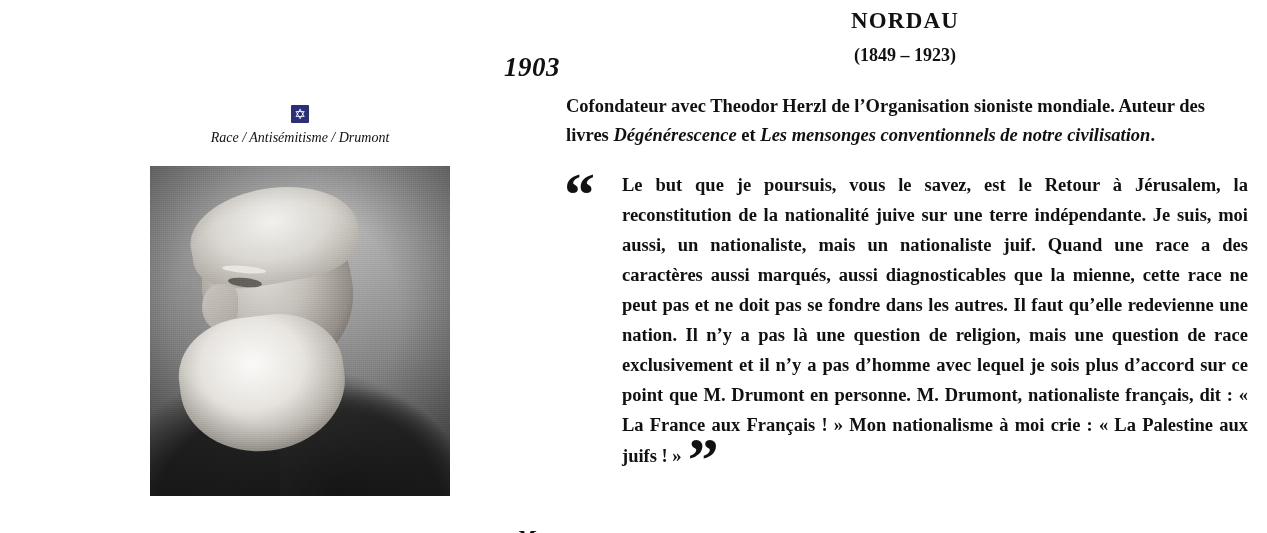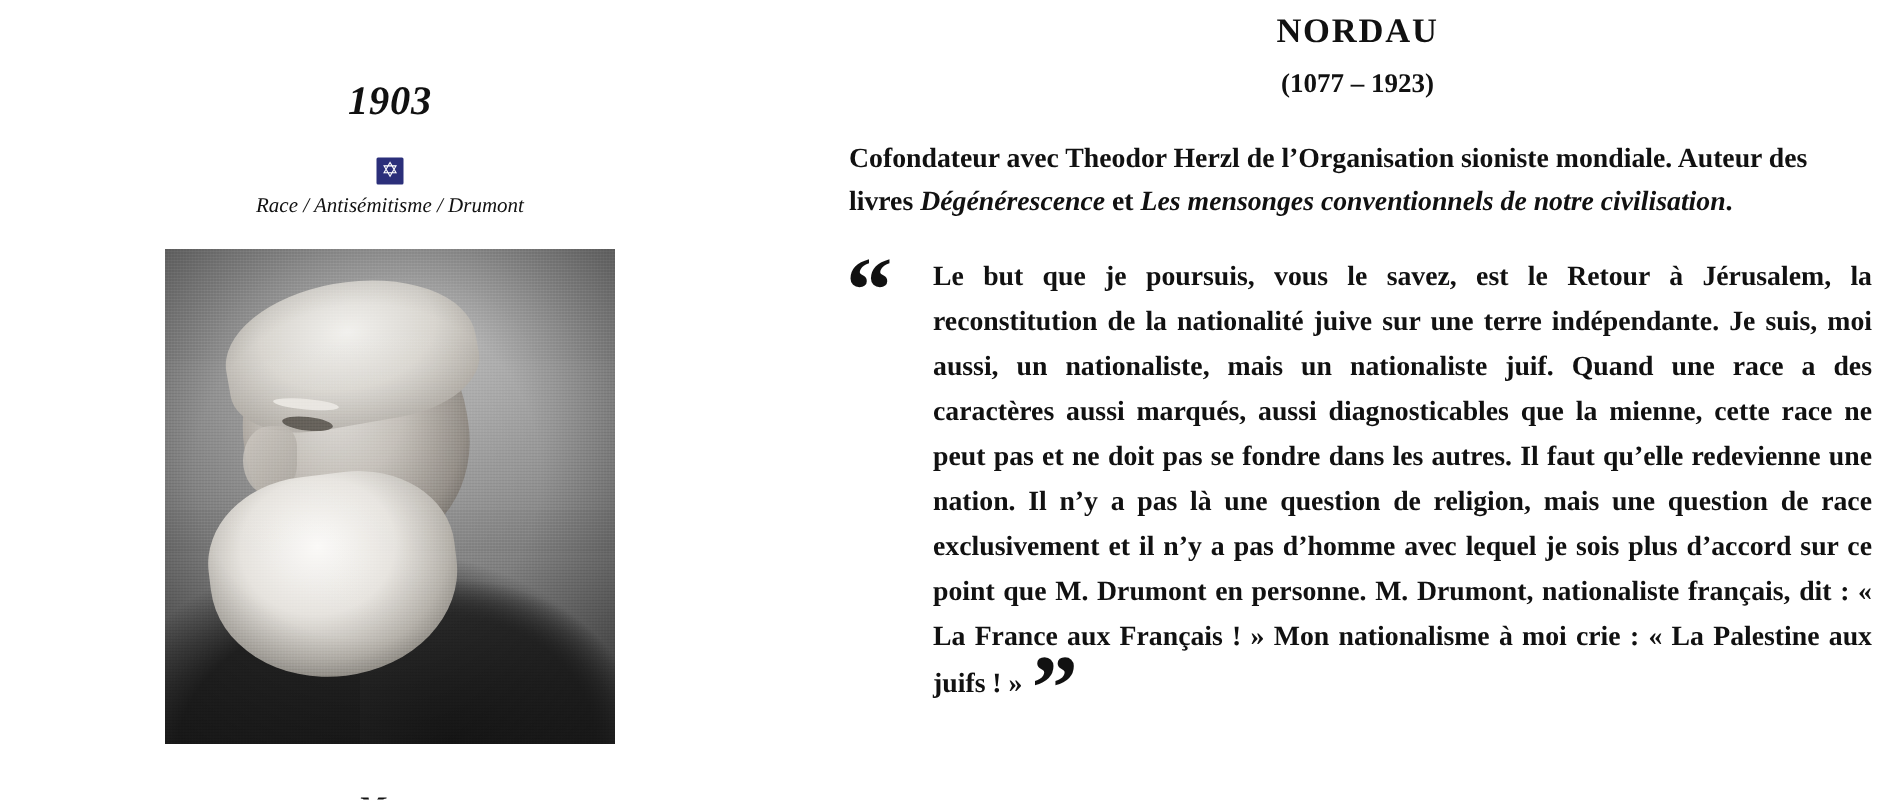--- a/index.html
+++ b/index.html
@@ -16,25 +16,26 @@
   }
   .page {
     position: relative;
     width: 1267px;
     height: 533px;
   }
 
   
   .left-col {
     position: absolute;
-    left: 0;
+    left: 16px;
     top: 0;
     width: 520px;
     height: 533px;
-    text-align: center;
+    text-align: right;
+    padding-left: 24px;
   }
   .year {
     margin-top: 52px;
     font-size: 27px;
     font-weight: bold;
     font-style: italic;
     letter-spacing: 0.5px;
     color: #111;
   }
   .tags {
@@ -290,21 +291,21 @@
     </div>
 
     <div class="caption">
       <span>M</span><span class="sc">AX</span>
     </div>
   </div>
 
   <div class="right-col">
 
     <div class="name">NORDAU</div>
-    <div class="dates">(1077 – 1923)</div>
+    <div class="dates">(1849 – 1923)</div>
 
     <div class="intro"><span>Cofondateur avec Theodor Herzl de l’Organisation sioniste mondiale. Auteur des livres </span><em>Dégénérescence</em><span> et </span><em>Les mensonges conventionnels de notre civilisation</em><span>.</span></div>
 
     <div class="quote-block">
       <span class="quote-mark-open">“</span>
       <div class="quote-text"><span>Le but que je poursuis, vous le savez, est le Retour à Jérusalem, la reconstitution de la nationalité juive sur une terre indépendante. Je suis, moi aussi, un nationaliste, mais un nationaliste juif. Quand une race a des caractères aussi marqués, aussi diagnosticables que la mienne, cette race ne peut pas et ne doit pas se fondre dans les autres. Il faut qu’elle redevienne une nation. Il n’y a pas là une question de religion, mais une question de race exclusivement et il n’y a pas d’homme avec lequel je sois plus d’accord sur ce point que M. Drumont en personne. M. Drumont, nationaliste français, dit : « La France aux Français ! » Mon nationalisme à moi crie : « La Palestine aux juifs ! »</span><span class="quote-mark-close">”</span></div>
     </div>
 
   </div>
 </div>

